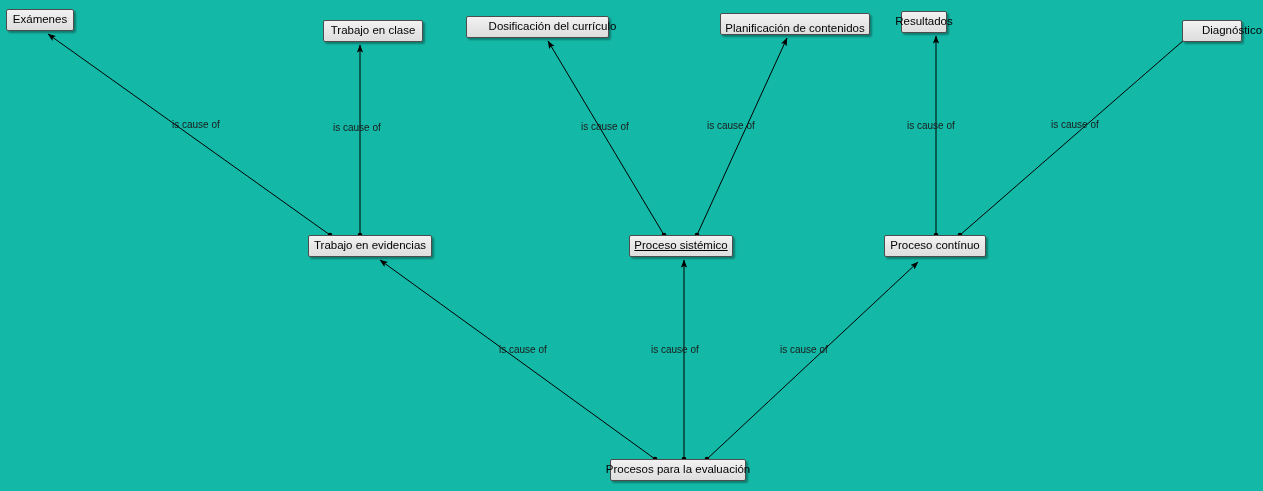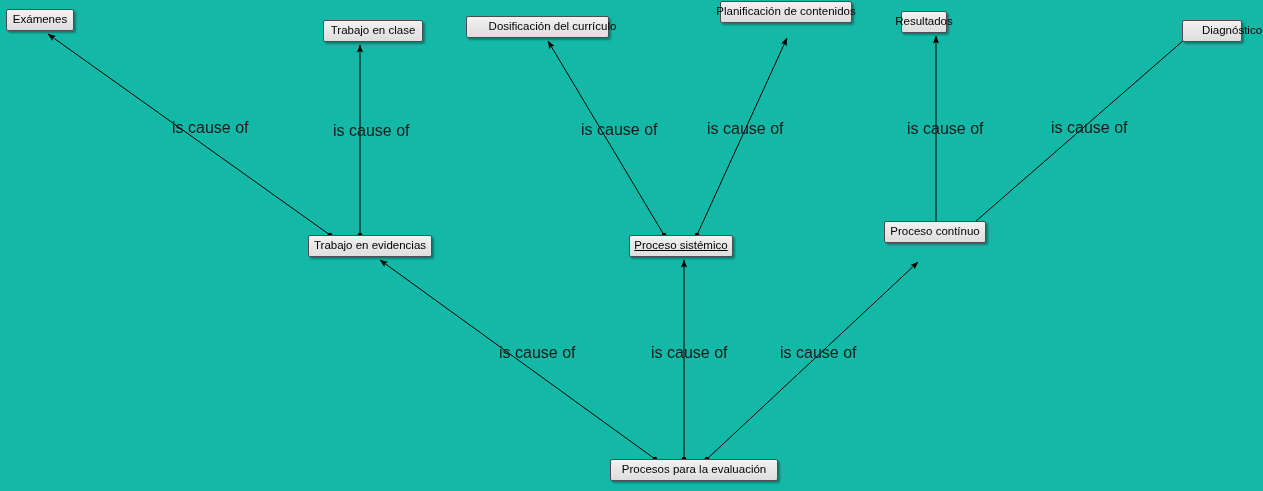--- a/index.html
+++ b/index.html
@@ -42,21 +42,21 @@
     padding: 0 6px;
     height: 22px;
     background-image: linear-gradient(to bottom, #f2f2f2 0%, #e6e6e6 55%, #dedede 100%);
   }
   .node-label {
     display: block;
     pointer-events: none;
   }
   .edge-label {
     position: absolute;
-    font-size: 16px;
+    font-size: 10px;
     color: #1a1a1a;
     white-space: nowrap;
     background: transparent;
     line-height: 1;
   }
 </style>
 </head>
 <body>
 
 <div id="canvas">
@@ -92,39 +92,39 @@
   <div id="nodes-group">
       <div class="node" style="left: 6px; top: 9px; width: 68px;">
         <span class="node-label">Exámenes</span>
       </div>
       <div class="node" style="left: 323px; top: 20px; width: 100px;">
         <span class="node-label">Trabajo en clase</span>
       </div>
       <div class="node" style="left: 466px; top: 16px; width: 143px; padding-left: 36px;">
         <span class="node-label">Dosificación del currículo</span>
       </div>
-      <div class="node" style="left: 720px; top: 1px; width: 132px;">
+      <div class="node" style="left: 720px; top: 13px; width: 150px; align-items: flex-end;">
         <span class="node-label">Planificación de contenidos</span>
       </div>
       <div class="node" style="left: 901px; top: 11px; width: 46px;">
         <span class="node-label">Resultados</span>
       </div>
       <div class="node" style="left: 1182px; top: 20px; width: 60px; padding-left: 46px;">
         <span class="node-label">Diagnóstico</span>
       </div>
       <div class="node" style="left: 308px; top: 235px; width: 124px;">
         <span class="node-label">Trabajo en evidencias</span>
       </div>
       <div class="node" style="left: 629px; top: 235px; width: 104px; text-decoration: underline;">
         <span class="node-label">Proceso sistémico</span>
       </div>
-      <div class="node" style="left: 884px; top: 221px; width: 102px; justify-content: center;">
+      <div class="node" style="left: 884px; top: 235px; width: 102px; justify-content: center;">
         <span class="node-label">Proceso contínuo</span>
       </div>
-      <div class="node" style="left: 610px; top: 459px; width: 168px;">
+      <div class="node" style="left: 610px; top: 459px; width: 136px;">
         <span class="node-label">Procesos para la evaluación</span>
       </div>
     </div>
   <div id="edge-labels-group">
       <div class="edge-label" style="left: 172px; top: 120px;">is cause of</div>
       <div class="edge-label" style="left: 333px; top: 123px;">is cause of</div>
       <div class="edge-label" style="left: 581px; top: 122px;">is cause of</div>
       <div class="edge-label" style="left: 707px; top: 121px;">is cause of</div>
       <div class="edge-label" style="left: 907px; top: 121px;">is cause of</div>
       <div class="edge-label" style="left: 1051px; top: 120px;">is cause of</div>

